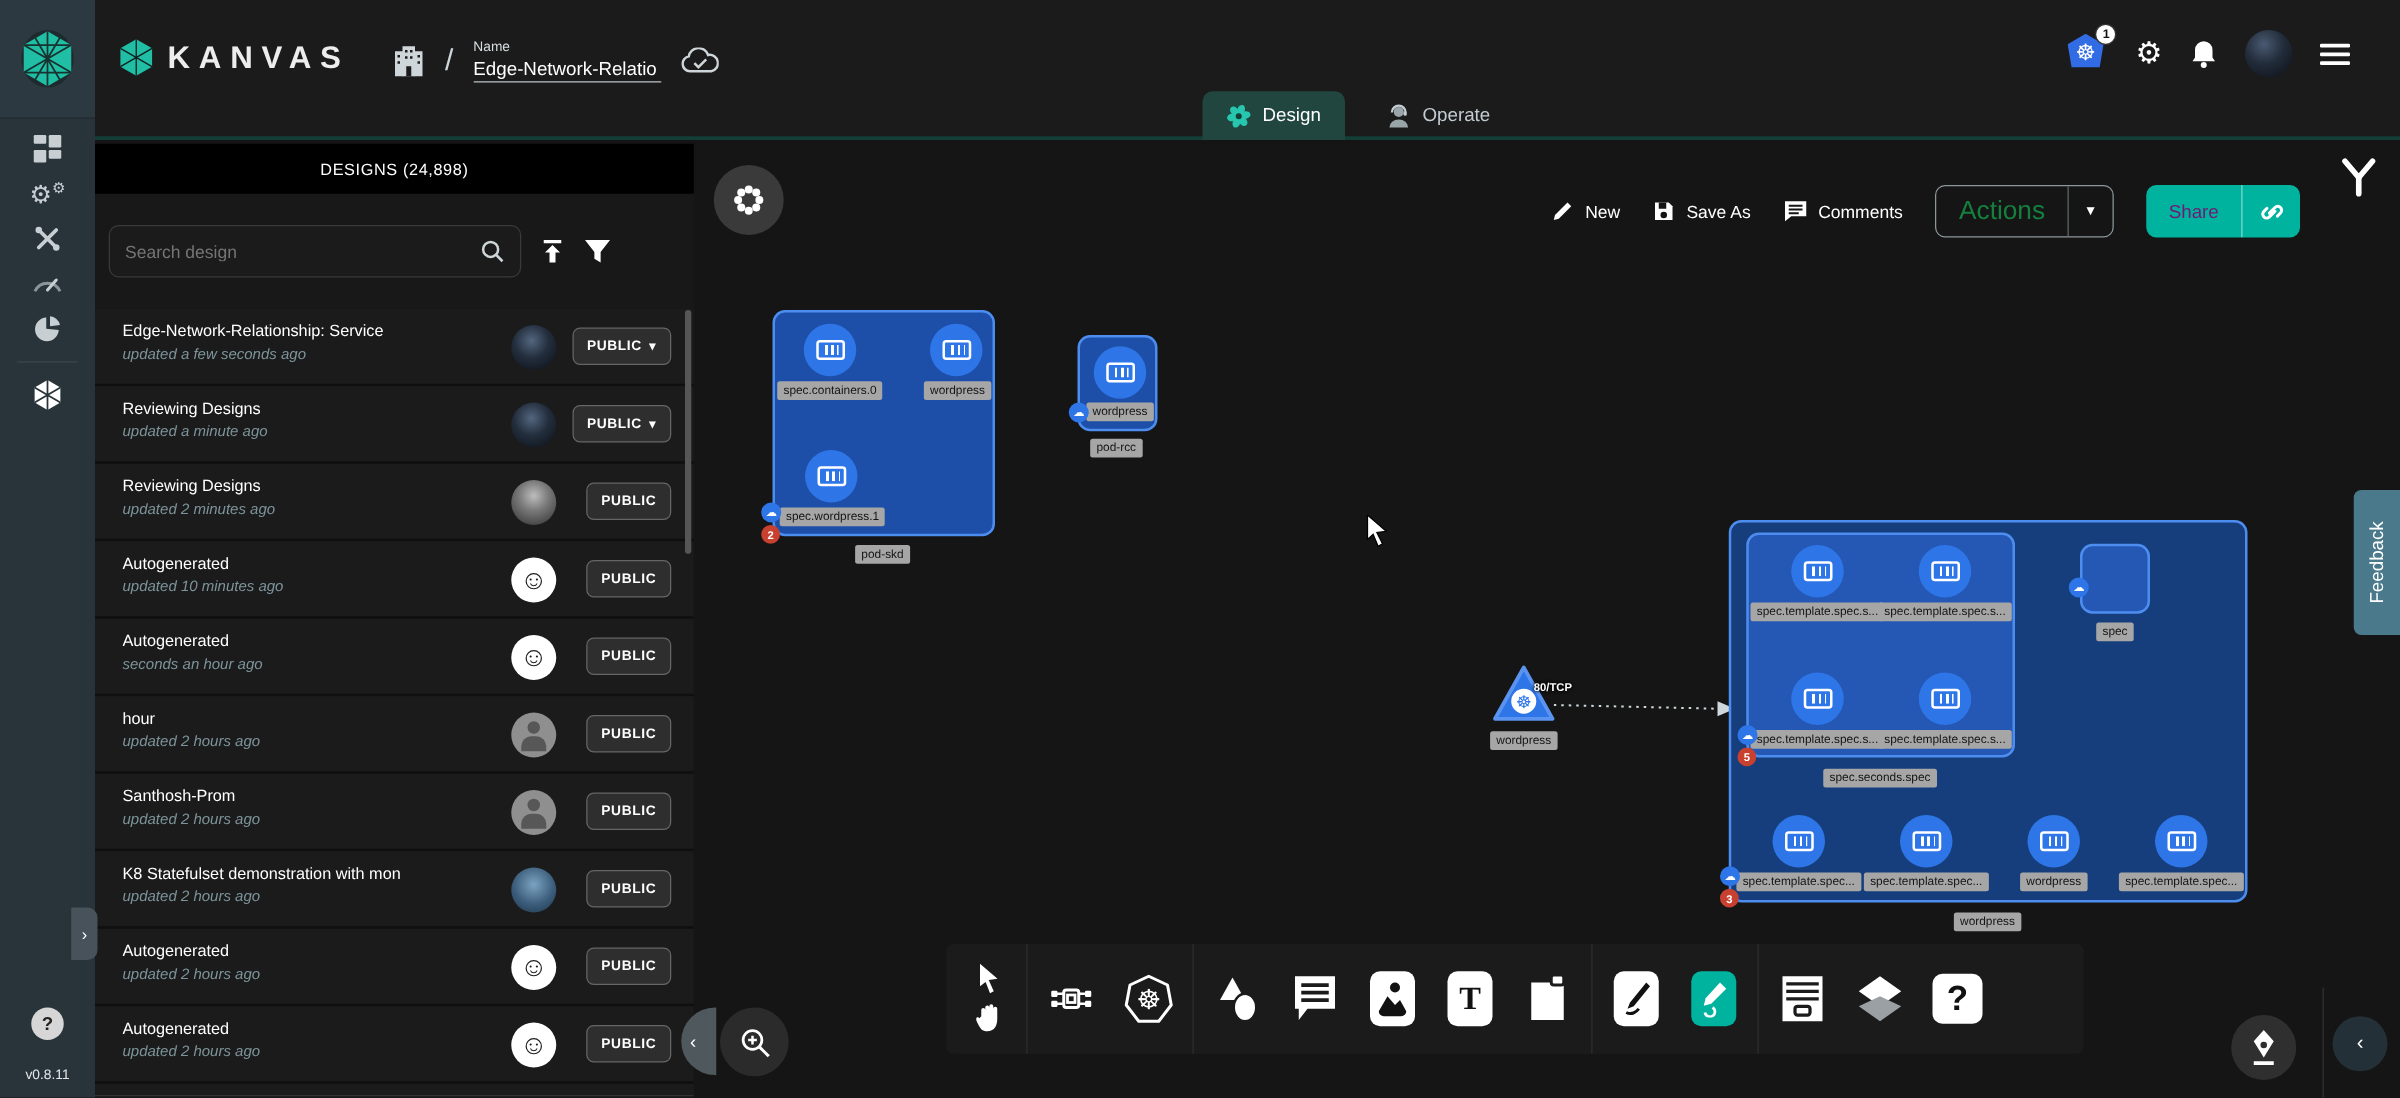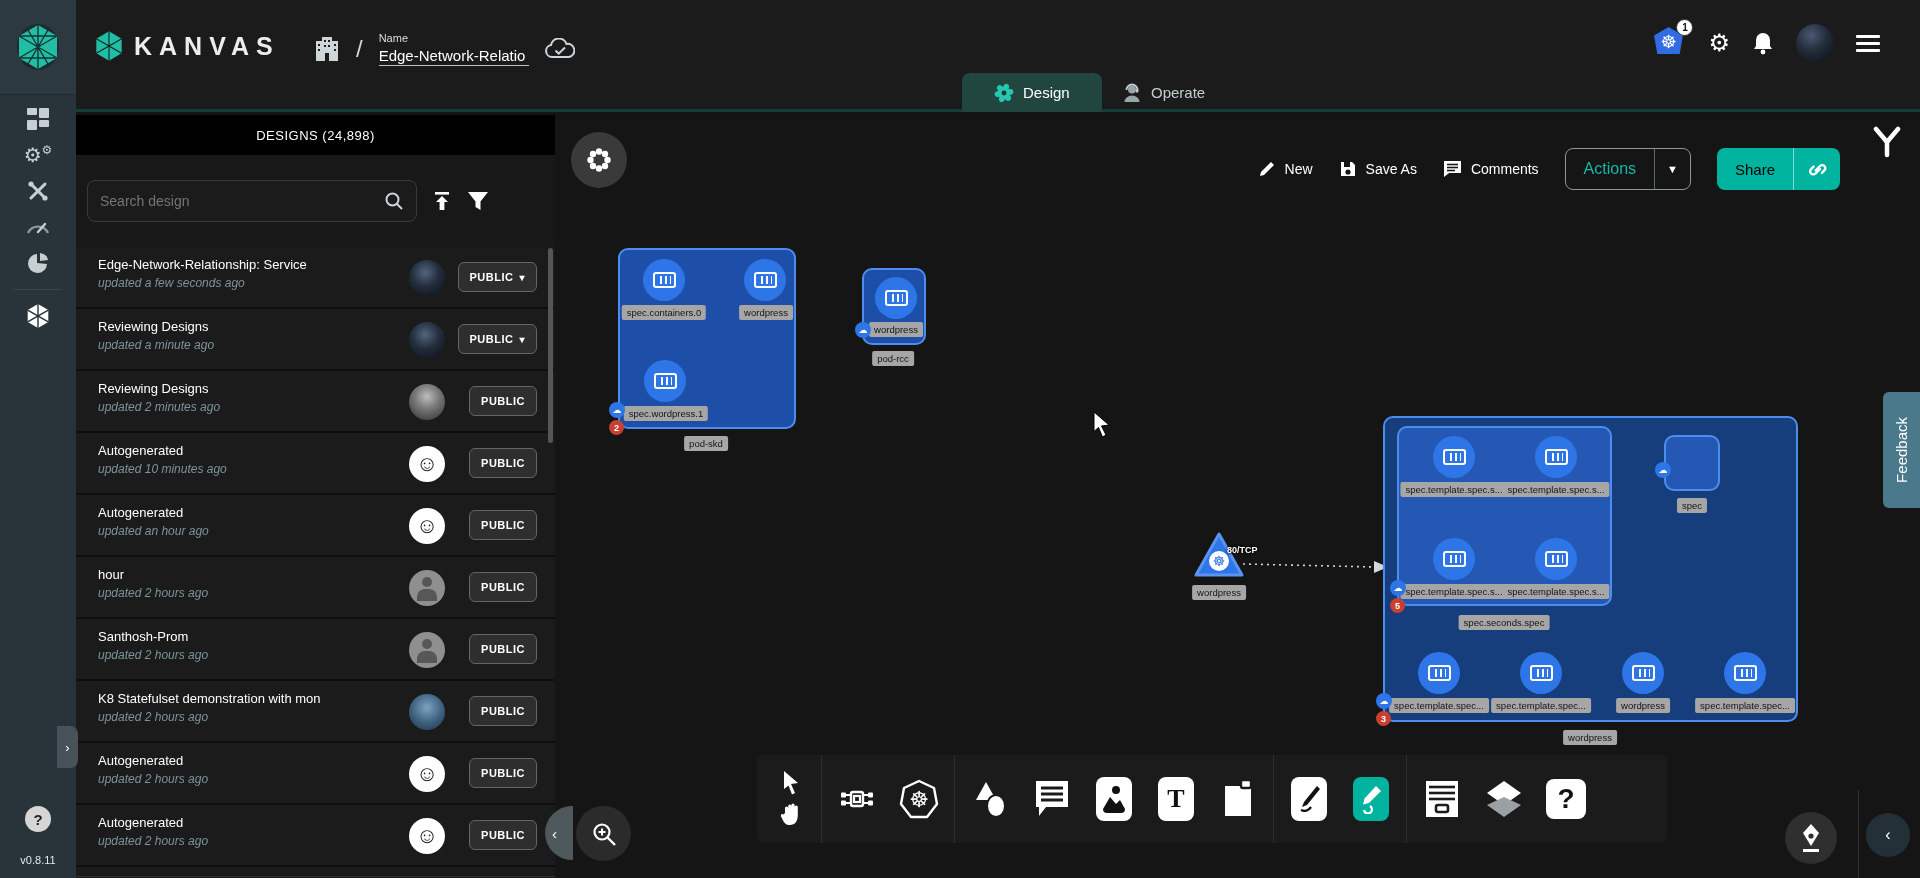--- a/index.html
+++ b/index.html
@@ -39,21 +39,21 @@
     clip-path:polygon(50% 0,95% 28%,85% 90%,15% 90%,5% 28%);display:flex;align-items:center;justify-content:center;
     color:#fff;font-size:18px}
   .k8s-badge{position:absolute;right:-7px;top:-8px;width:17px;height:17px;border-radius:50%;background:#fff;color:#111;
     font-size:10px;font-weight:bold;display:flex;align-items:center;justify-content:center;border:1px solid #333}
   .gear{font-size:24px;color:#fff;line-height:1}
   .avatar-hdr{width:38px;height:38px;border-radius:50%;background:radial-gradient(circle at 40% 30%,#4a5a72 0%,#222c3a 45%,#0b0f16 100%)}
   .burger{display:flex;flex-direction:column;gap:4px}
   .burger i{display:block;width:24px;height:3px;background:#fff;border-radius:1px}
 
   
-  .tab{position:absolute;top:73px;height:39px;display:flex;align-items:center;gap:9px;padding:0 32px;
+  .tab{position:absolute;top:73px;height:39px;display:flex;align-items:center;gap:9px;padding:0 19px;
     font-size:15px;border-radius:8px 8px 0 0;cursor:pointer}
   .tab-design{left:886px;background:#20463F;color:#fff}
   .tab-operate{left:1014px;color:#C3CDD1}
 
   
   .panel{position:absolute;left:76px;top:115px;width:479px;height:763px;background:#181818;z-index:10}
   .panel-title{height:40px;background:#000;display:flex;align-items:center;justify-content:center;
     font-size:13px;letter-spacing:.5px;color:#fff}
   .search-row{height:92px;display:flex;align-items:center;padding:0 11px;gap:14px}
   .search-box{flex:0 0 330px;height:42px;background:#1B1B1B;border:1px solid #3a3a3a;border-radius:8px;
@@ -80,24 +80,24 @@
   .row-sliver{height:10px;background:#1B1B1B;border-bottom:1px solid #333}
 
   
   .canvas{position:absolute;left:555px;top:115px;width:1365px;height:763px;background:#151515;z-index:1}
   .fab{position:absolute;left:16px;top:17px;width:56px;height:56px;border-radius:50%;background:#3A3A3A;
     display:flex;align-items:center;justify-content:center;cursor:pointer}
 
   .actionsbar{position:absolute;top:33px;right:80px;display:flex;align-items:center;gap:26px}
   .act{display:flex;align-items:center;gap:9px;font-size:14px;color:#fff;cursor:pointer}
   .btn-actions{display:flex;align-items:stretch;border:1px solid #8C979C;border-radius:8px;overflow:hidden;height:42px}
-  .btn-actions .lbl{display:flex;align-items:center;padding:0 18px;font-size:16px;color:#14b8a6;cursor:pointer}
+  .btn-actions .lbl{display:flex;align-items:center;padding:0 18px;font-size:21px;color:#15803d;cursor:pointer}
   .btn-actions .caret{display:flex;align-items:center;padding:0 12px;border-left:1px solid #5d686d;color:#fff;font-size:11px;cursor:pointer}
   .btn-share{display:flex;align-items:stretch;background:#00B39F;border-radius:8px;overflow:hidden;height:42px}
-  .btn-share .lbl{display:flex;align-items:center;padding:13px 18px;font-size:15px;color:#000000;cursor:pointer}
+  .btn-share .lbl{display:flex;align-items:center;padding:13px 18px;font-size:15px;color:#701a75;cursor:pointer}
   .btn-share .linkseg{display:flex;align-items:center;padding:0 13px;border-left:1px solid rgba(255,255,255,.5);cursor:pointer}
 
   .kgroup{position:absolute;border:2px solid #4D8DF0;border-radius:10px;background:#1D4FA8}
   .kgroup.outer{background:#163E7C}
   .kgroup.inner{background:#2458B4}
   .kgroup.specbox{background:#2458B4}
   .kc{position:absolute;width:42px;height:42px;border-radius:50%;background:#2E76E8;display:flex;align-items:center;justify-content:center}
   .cg{width:23px;height:16px;border:2px solid #fff;border-radius:3px;padding:2px 3px;
     background:repeating-linear-gradient(90deg,#fff 0 2px,rgba(0,0,0,0) 2px 5px);background-clip:content-box}
   .klabel{position:absolute;transform:translateX(-50%);background:#A6A6A6;color:#141414;font-size:9.5px;
@@ -332,21 +332,21 @@
       <div class="rname">Autogenerated</div>
       <div class="rupd">updated 10 minutes ago</div>
       <div class="ravatar" data-avatar="smiley"></div>
       <div class="chip" data-caret="false">
           <span>PUBLIC</span>
         </div>
     </div>
 
     <div class="rowitem">
       <div class="rname">Autogenerated</div>
-      <div class="rupd">updated an hour ago</div>
+      <div class="rupd">seconds an hour ago</div>
       <div class="ravatar" data-avatar="smiley"></div>
       <div class="chip" data-caret="false">
           <span>PUBLIC</span>
         </div>
     </div>
 
     <div class="rowitem">
       <div class="rname">hour</div>
       <div class="rupd">updated 2 hours ago</div>
       <div class="ravatar" data-avatar="person"></div>

